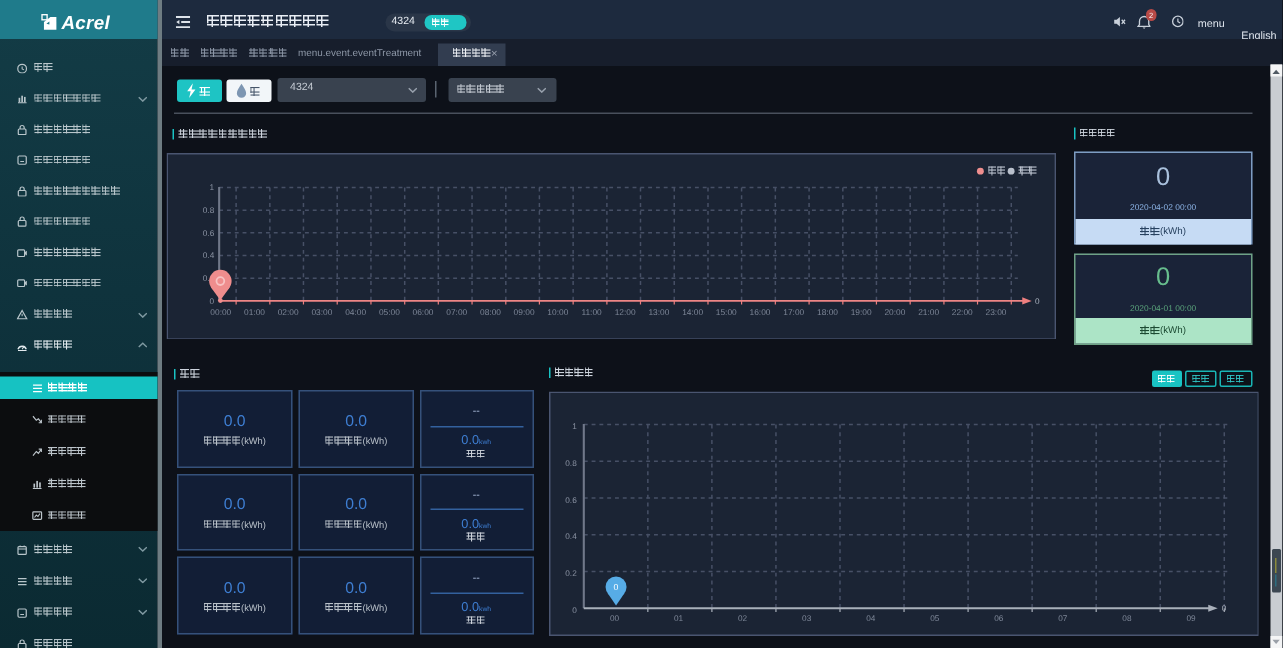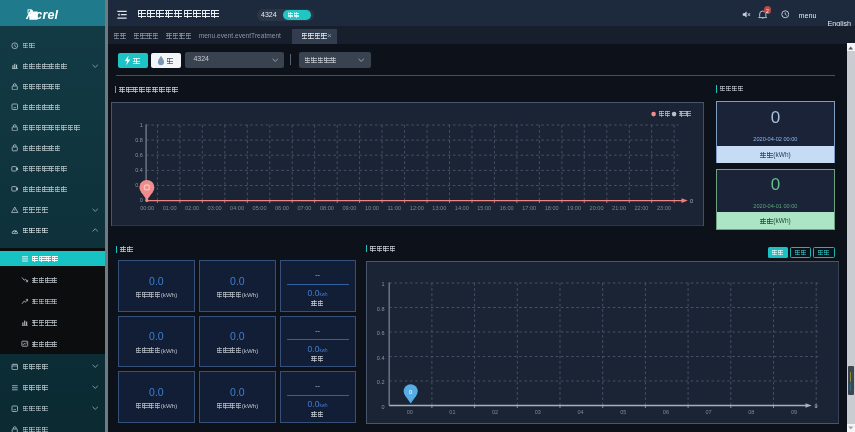--- a/index.html
+++ b/index.html
@@ -22,21 +22,21 @@
 </style></head><body>
 
 <div class="abs" style="left:0;top:0;width:105px;height:432px;background:linear-gradient(180deg,#133c46 0%,#0f333d 45%,#0b2a32 100%)"></div>
 <div class="abs" style="left:105px;top:0;width:2.6px;height:432px;background:#6e7c82"></div>
 <div class="abs" style="left:0;top:0;width:105px;height:26.4px;background:#1f7b8b"></div>
 <svg class="abs" style="left:27px;top:9px" width="12" height="12" viewBox="0 0 12 12">
 <rect x="1" y="0.8" width="3.4" height="3.4" fill="none" stroke="#fff" stroke-width="0.9"></rect>
 <path d="M2.3,10.8 L2.3,5.6 L6.6,2.4 L10.6,2.4 L10.6,10.8 Z" fill="#fff"></path>
     <path d="M3.9,6.9 L5.9,5.4 L5.9,7.4 Z" fill="#1f7b8b"></path>
 </svg>
-<div class="abs" style="left:26px;top:7.5px;font-size:12.5px;font-weight:bold;font-style:italic;color:#fff;letter-spacing:.2px">Acrel</div>
+<div class="abs" style="left:41px;top:7.5px;font-size:12.5px;font-weight:bold;font-style:italic;color:#fff;letter-spacing:.2px">Acrel</div>
 <svg class="abs" style="left:11px;top:41.6px;color:#b9c6cb" width="7.5" height="7.5" viewBox="0 0 7.5 7.5">
     <circle cx="3.75" cy="3.75" r="2.9" fill="none" stroke="currentColor" stroke-width="0.8"></circle>
     <path d="M3.75,2.4 L3.75,4 L5,4.6" stroke="currentColor" stroke-width="0.7" fill="none"></path>
   </svg>
 <div class="abs nw" style="left:22.5px;top:41.9px;font-size:6.3px;color:#b9c6cb;font-weight:normal"><i class="z"></i><i class="z"></i></div>
 <svg class="abs" style="left:11px;top:62.2px;color:#b9c6cb" width="7.5" height="7.5" viewBox="0 0 7.5 7.5">
     <path d="M1,6.5 L6.7,6.5" stroke="currentColor" stroke-width="0.8"></path>
     <rect x="1.4" y="3.2" width="1.1" height="3" fill="currentColor"></rect>
     <rect x="3.2" y="1.8" width="1.1" height="4.4" fill="currentColor"></rect>
     <rect x="5" y="2.6" width="1.1" height="3.6" fill="currentColor"></rect>

